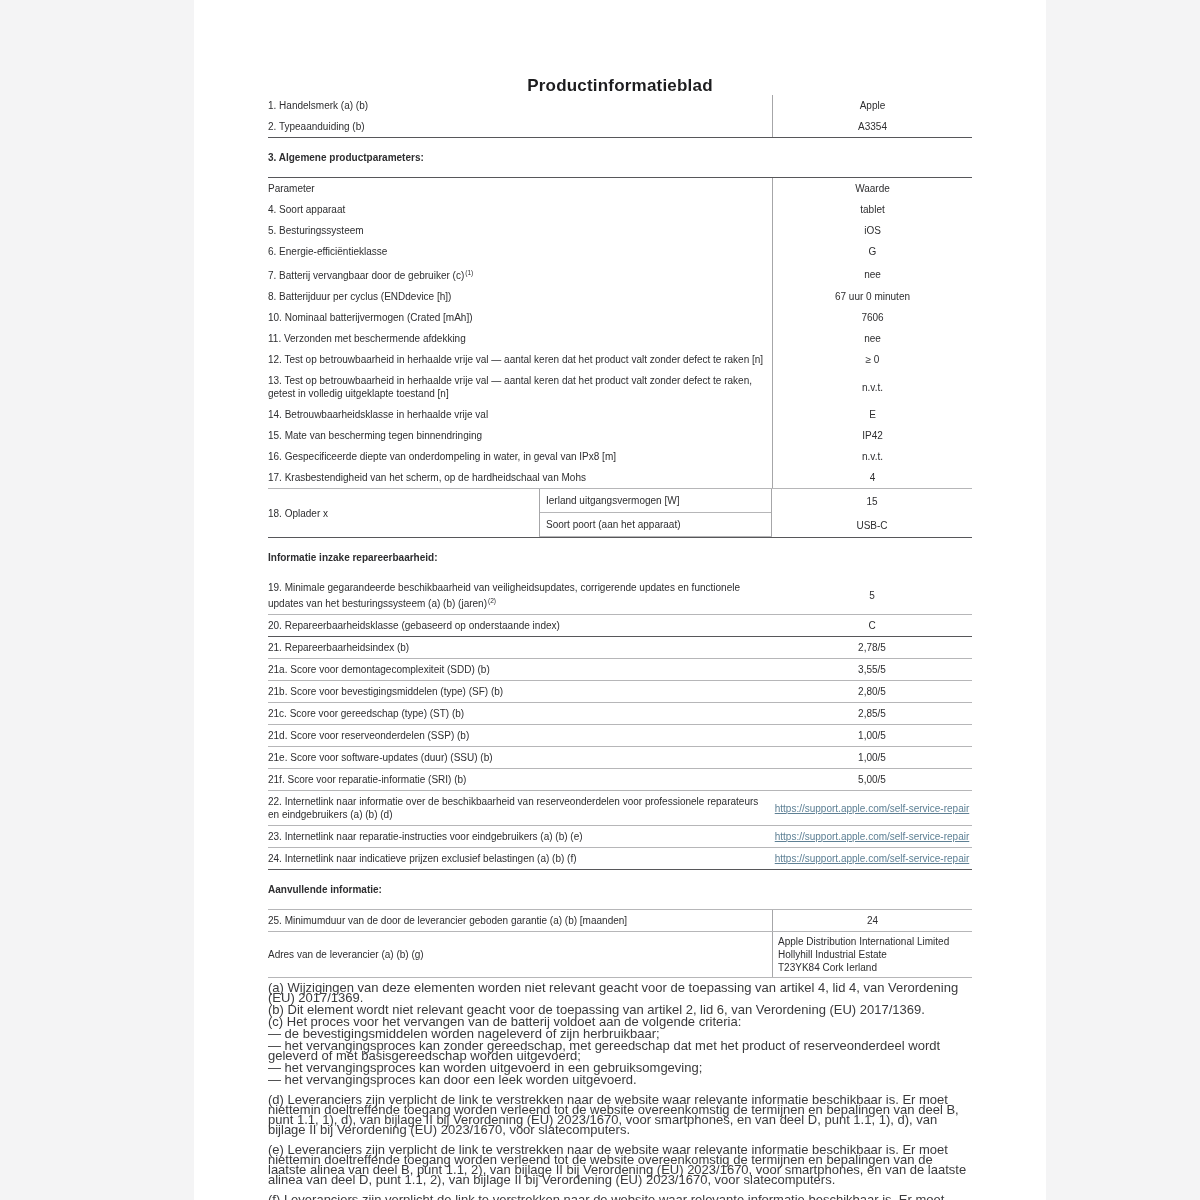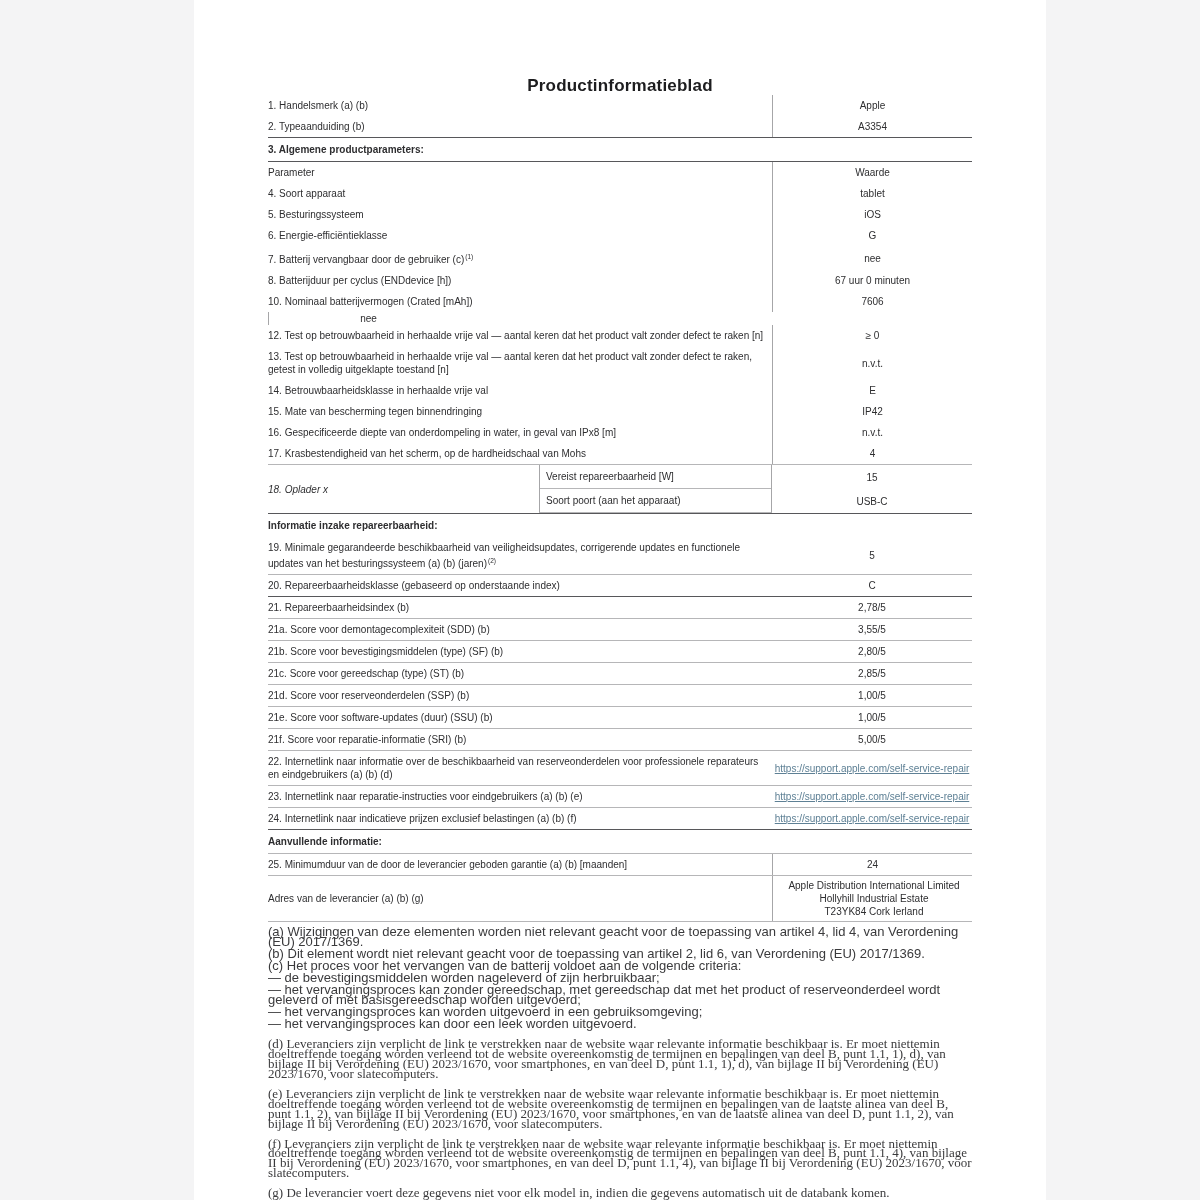--- a/index.html
+++ b/index.html
@@ -32,60 +32,60 @@
     width: 200px; font-size: 10px; line-height: 13px; text-align: center;
     display: flex; align-items: center; justify-content: center;
   }
   .vdiv { border-left: 1px solid #a6a6a8; }
 
   .bt-light { border-top: 1px solid #b6b6b8; }
   .bb-light { border-bottom: 1px solid #b6b6b8; }
   .bt-dark { border-top: 1px solid #57575a; }
   .bb-dark { border-bottom: 1px solid #57575a; }
 
-  .hdr-row { padding: 5px 0; }
+  .hdr-row { padding: 13px 0; }
   .hdr { font-size: 10px; font-weight: 700; line-height: 13px; }
 
   .sup { font-size: 6.6px; vertical-align: 4px; margin-left: 1px; }
 
   .link { color: #5e8095; text-decoration: underline; cursor: pointer; }
 
   
   .row18 { display: flex; align-items: stretch; }
-  .r18-lbl { width: 271px; font-size: 10px; display: flex; align-items: center; font-style: italic; }
+  .r18-lbl { width: 271px; font-size: 10px; display: flex; align-items: center; }
   .r18-mid {
     width: 233px;
     border-left: 1px solid #a6a6a8; border-right: 1px solid #a6a6a8;
     border-bottom: 1px solid #b6b6b8;
   }
   .r18-mid .mcell {
     height: 23px; display: flex; align-items: center;
     padding-left: 6px; font-size: 10px;
   }
   .r18-mid .mcell + .mcell { border-top: 1px solid #b6b6b8; }
   .r18-val { flex: 1; }
   .r18-val .vcell {
     height: 24px; display: flex; align-items: center; justify-content: center;
     font-size: 10px;
   }
 
   
   .addr-val {
     width: 200px; border-left: 1px solid #a6a6a8;
     padding: 3px 2px 3px 5px; font-size: 10px; line-height: 13px;
-    text-align: center;
+    text-align: left;
   }
 
   
   .footnotes { padding-top: 5px; }
   .fn {
     font-size: 13px; line-height: 9.9px; color: #3a3a3c;
     margin-bottom: 2.2px;
   }
-  .fn.para { margin-top: 10px; font-family: Liberation Serif, serif; }
+  .fn.para { margin-top: 10px; }
 </style>
 </head>
 <body>
 
 <div class="sheet">
   <div class="content">
 
     <div class="title">Productinformatieblad</div>
 
     <div class="trow">
@@ -125,20 +125,21 @@
     </div>
     <div class="trow">
       <div class="lbl">8. Batterijduur per cyclus (ENDdevice [h])</div>
       <div class="val vdiv">67 uur 0 minuten</div>
     </div>
     <div class="trow">
       <div class="lbl">10. Nominaal batterijvermogen (Crated [mAh])</div>
       <div class="val vdiv">7606</div>
     </div>
     <div class="trow">
+      <div class="lbl">11. Verzonden met beschermende afdekking</div>
       <div class="val vdiv">nee</div>
     </div>
     <div class="trow">
       <div class="lbl">12. Test op betrouwbaarheid in herhaalde vrije val — aantal keren dat het product valt zonder defect te raken [n]</div>
       <div class="val vdiv">≥ 0</div>
     </div>
     <div class="trow">
       <div class="lbl">13. Test op betrouwbaarheid in herhaalde vrije val — aantal keren dat het product valt zonder defect te raken, getest in volledig uitgeklapte toestand [n]</div>
       <div class="val vdiv">n.v.t.</div>
     </div>
@@ -155,21 +156,21 @@
       <div class="val vdiv">n.v.t.</div>
     </div>
     <div class="trow">
       <div class="lbl">17. Krasbestendigheid van het scherm, op de hardheidschaal van Mohs</div>
       <div class="val vdiv">4</div>
     </div>
 
     <div class="row18 bt-light">
       <div class="r18-lbl">18. Oplader x</div>
       <div class="r18-mid">
-        <div class="mcell">Vereist repareerbaarheid [W]</div>
+        <div class="mcell">Ierland uitgangsvermogen [W]</div>
         <div class="mcell">Soort poort (aan het apparaat)</div>
       </div>
       <div class="r18-val">
         <div class="vcell">15</div>
         <div class="vcell">USB-C</div>
       </div>
     </div>
 
     <div class="hdr-row bt-dark">
       <div class="hdr">Informatie inzake repareerbaarheid:</div>

